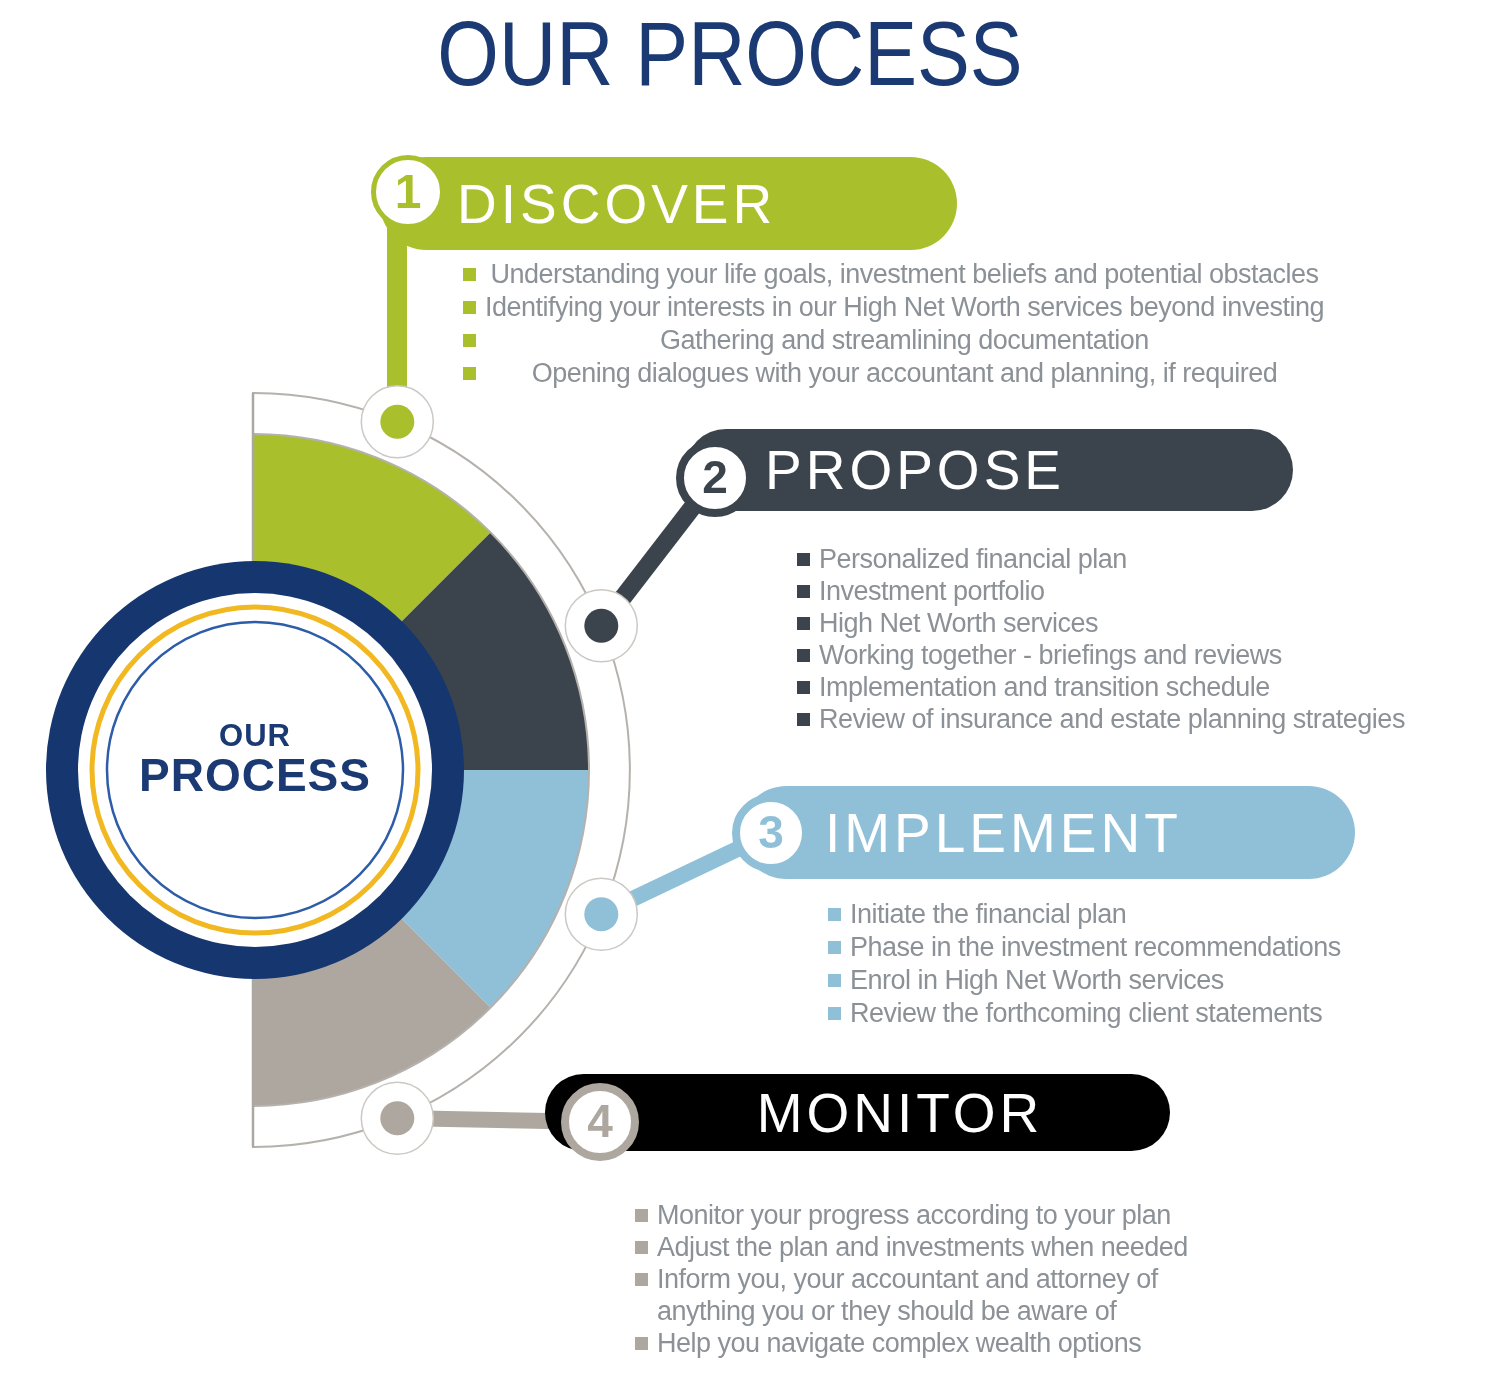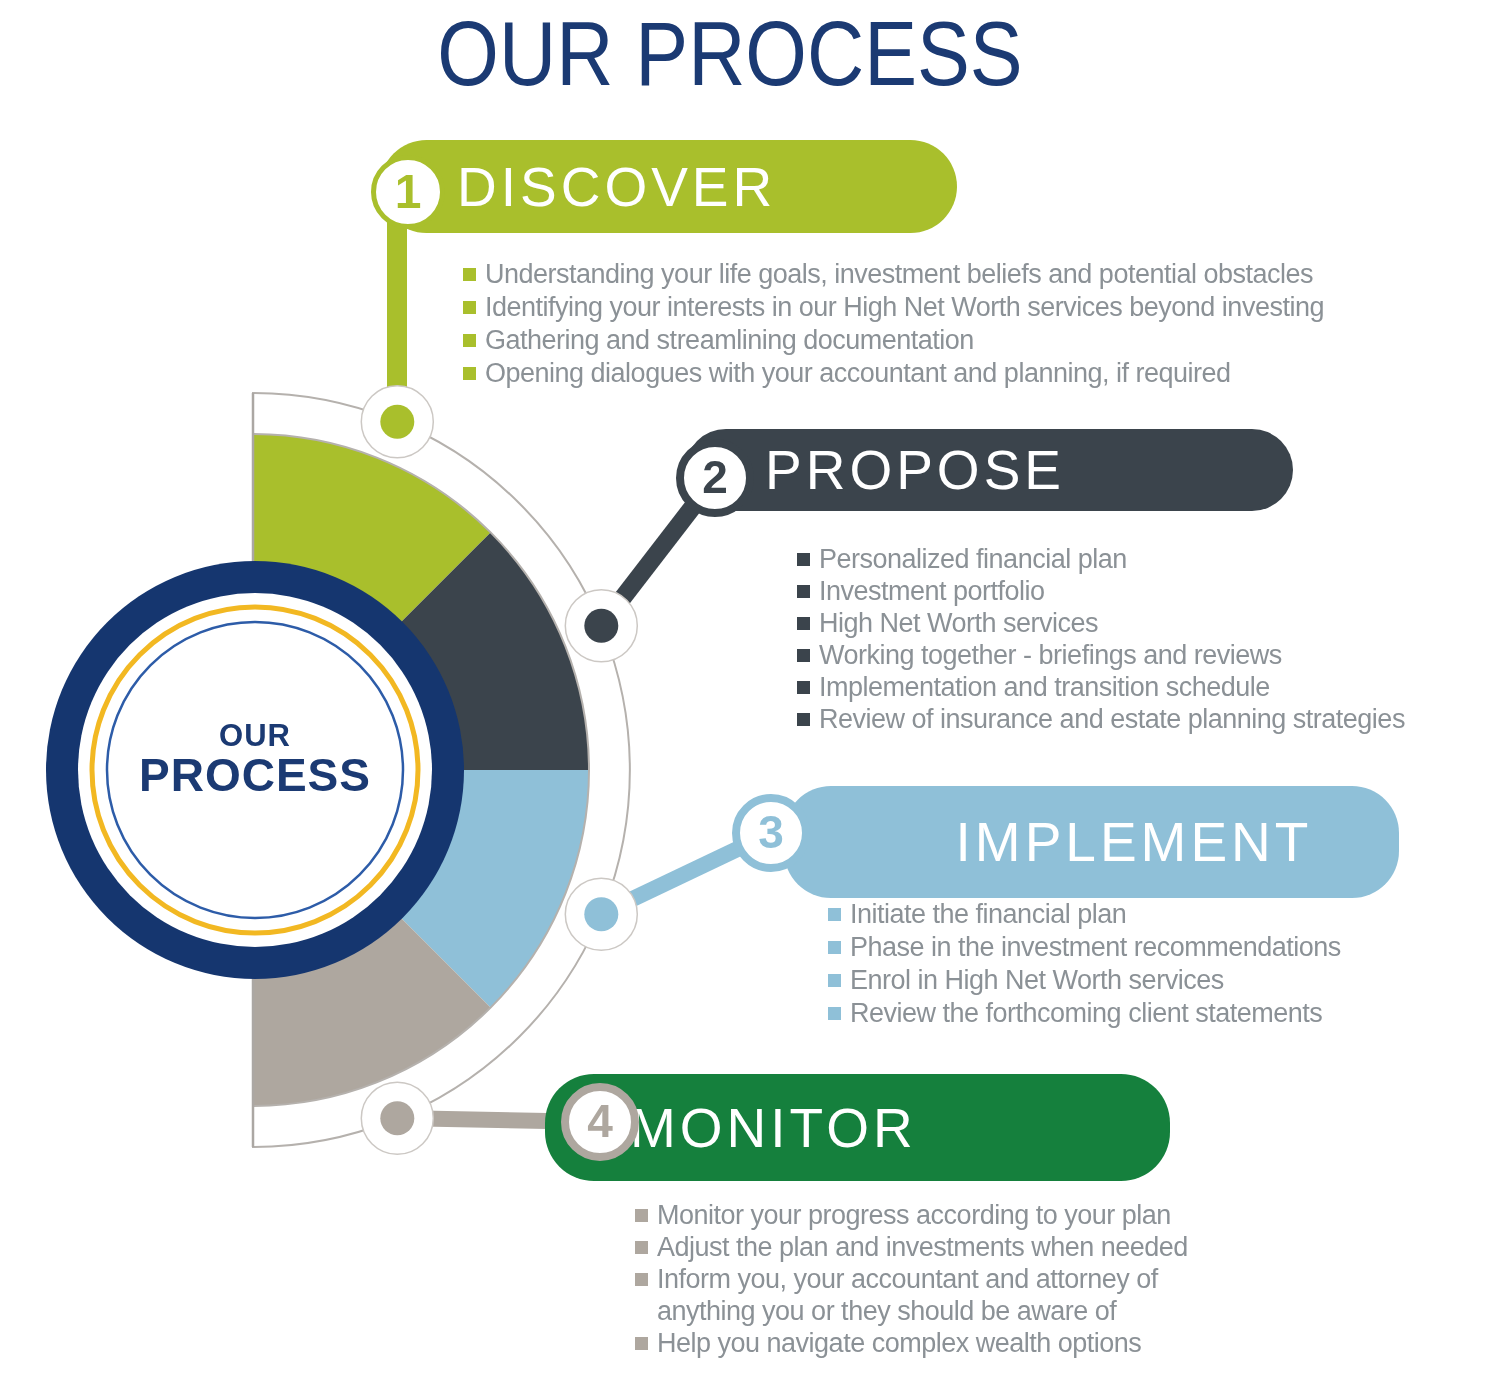--- a/index.html
+++ b/index.html
@@ -27,40 +27,40 @@
   .pill-label {
     font-size:55px; letter-spacing:4px; font-weight:400; white-space:nowrap;
   }
   .numc {
     position:absolute; z-index:3; background:#ffffff; border-radius:50%;
     box-sizing:border-box; display:flex; align-items:center; justify-content:center;
     font-weight:700;
   }
   .numc span { transform:translateY(-1px); }
 
-  .s1 .pill { left:380px; top:140px; width:500px; height:93px; border-radius:47px; background:#a9bf2c; padding-left:77px; }
+  .s1 .pill { left:380px; top:157px; width:500px; height:93px; border-radius:47px; background:#a9bf2c; padding-left:77px; }
   .s2 .pill { left:685px; top:429px; width:528px; height:82px; border-radius:49px; background:#3b444c; padding-left:80px; }
-  .s3 .pill { left:784px; top:786px; width:530px; height:112px; border-radius:47px; background:#8fc0d8; padding-left:85px;justify-content:center; }
-  .s4 .pill { left:545px; top:1074px; width:540px; height:107px; border-radius:49px; background:#15803d; padding-left:85px; }
+  .s3 .pill { left:740px; top:786px; width:530px; height:93px; border-radius:47px; background:#8fc0d8; padding-left:85px; }
+  .s4 .pill { left:545px; top:1074px; width:540px; height:77px; border-radius:49px; background:#000000; padding-left:85px;justify-content:center; }
 
   .s1 .numc { left:371px; top:155px; width:74px; height:74px; border:5px solid #a9bf2c; color:#a9bf2c; font-size:48px; }
   .s2 .numc { left:676px; top:439px; width:78px; height:78px; border:8px solid #3b444c; color:#3b444c; font-size:46px; }
   .s3 .numc { left:732px; top:794px; width:78px; height:78px; border:8px solid #8fc0d8; color:#8fc0d8; font-size:46px; }
   .s4 .numc { left:561px; top:1083px; width:78px; height:78px; border:8px solid #aea79f; color:#aea79f; font-size:46px; }
 
   .blist {
     position:absolute; margin:0; padding:0; list-style:none;
     color:#8b9196; font-size:27px; letter-spacing:-0.5px; z-index:2;
   }
   .blist li { position:relative; padding-left:22px; white-space:nowrap; }
   .blist li::before {
     content:""; position:absolute; left:0; top:10px; width:13px; height:13px;
   }
   .s1 .blist { left:463px; top:258px; }
-  .s1 .blist li { line-height:33px; }
+  .s1 .blist li { line-height:33px;text-align:center; }
   .s1 .blist li::before { background:#a9bf2c; }
 
   .s2 .blist { left:797px; top:543px; }
   .s2 .blist li { line-height:32px; }
   .s2 .blist li::before { background:#3b444c; }
 
   .s3 .blist { left:828px; top:898px; }
   .s3 .blist li { line-height:33px; }
   .s3 .blist li::before { background:#8fc0d8; }
 

